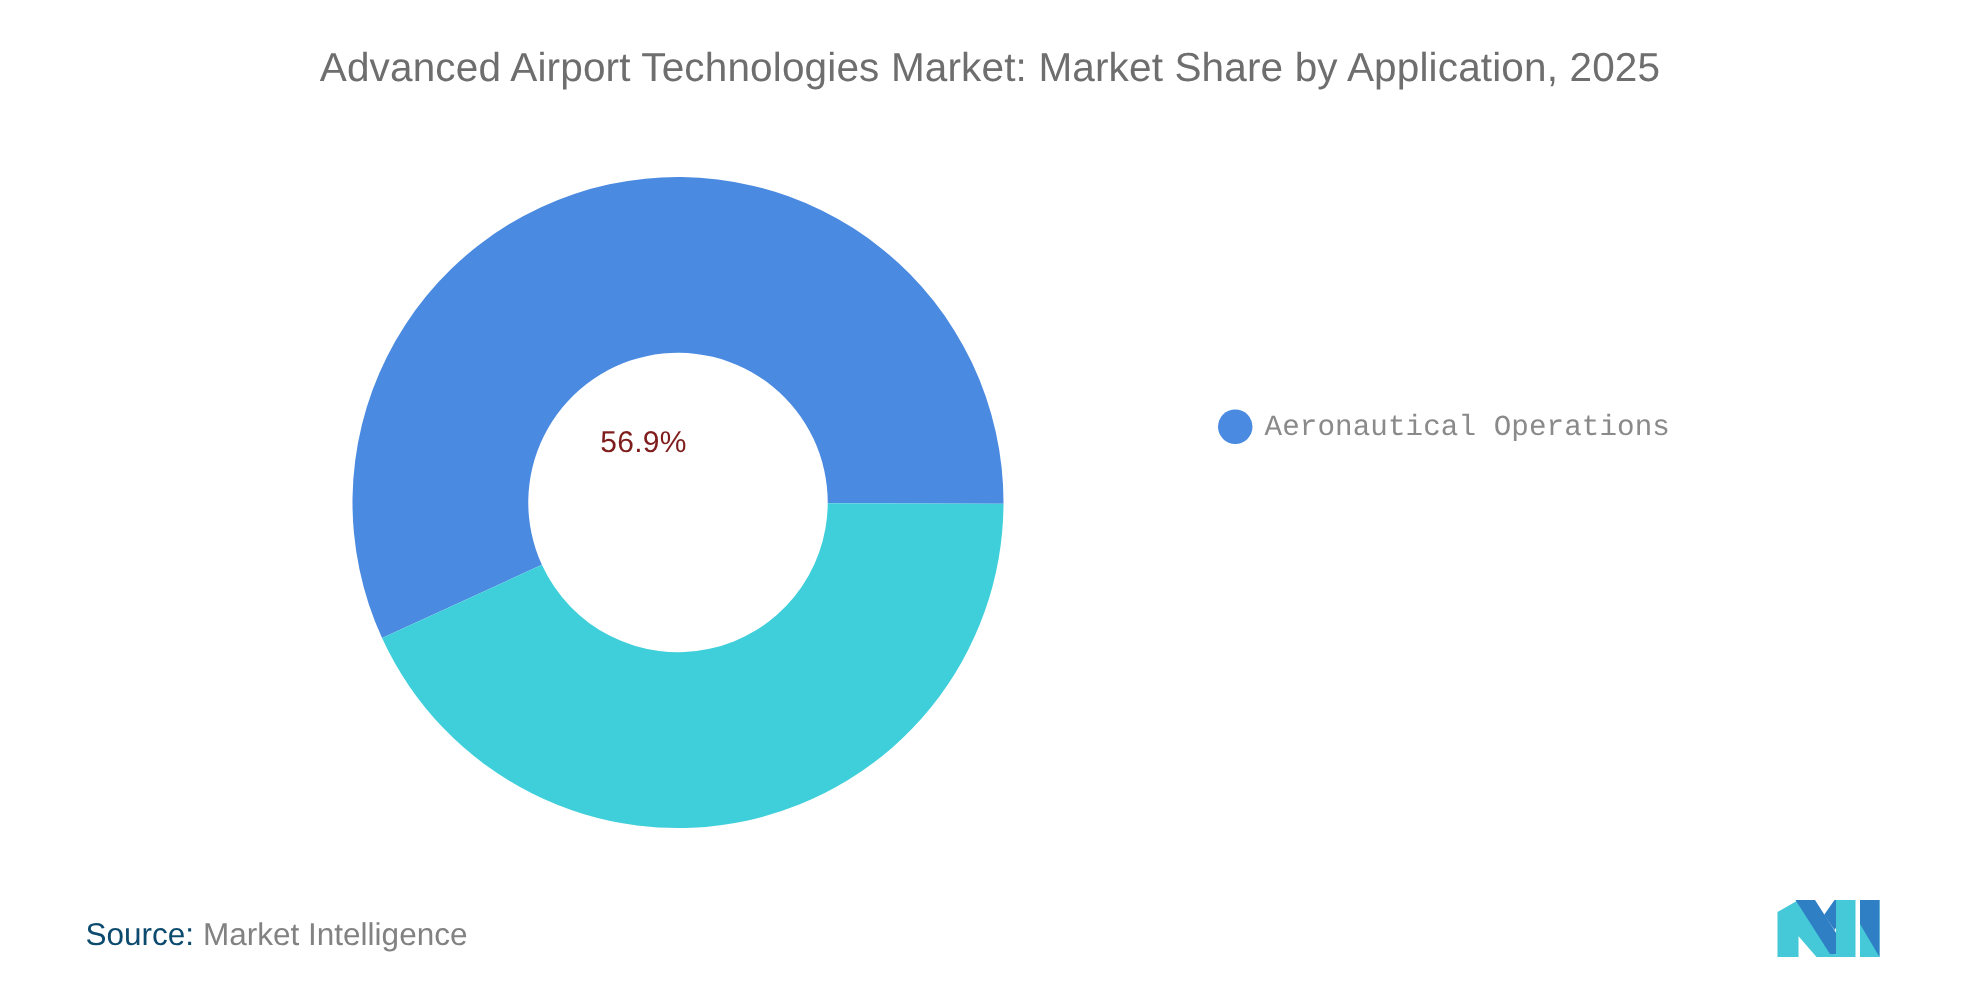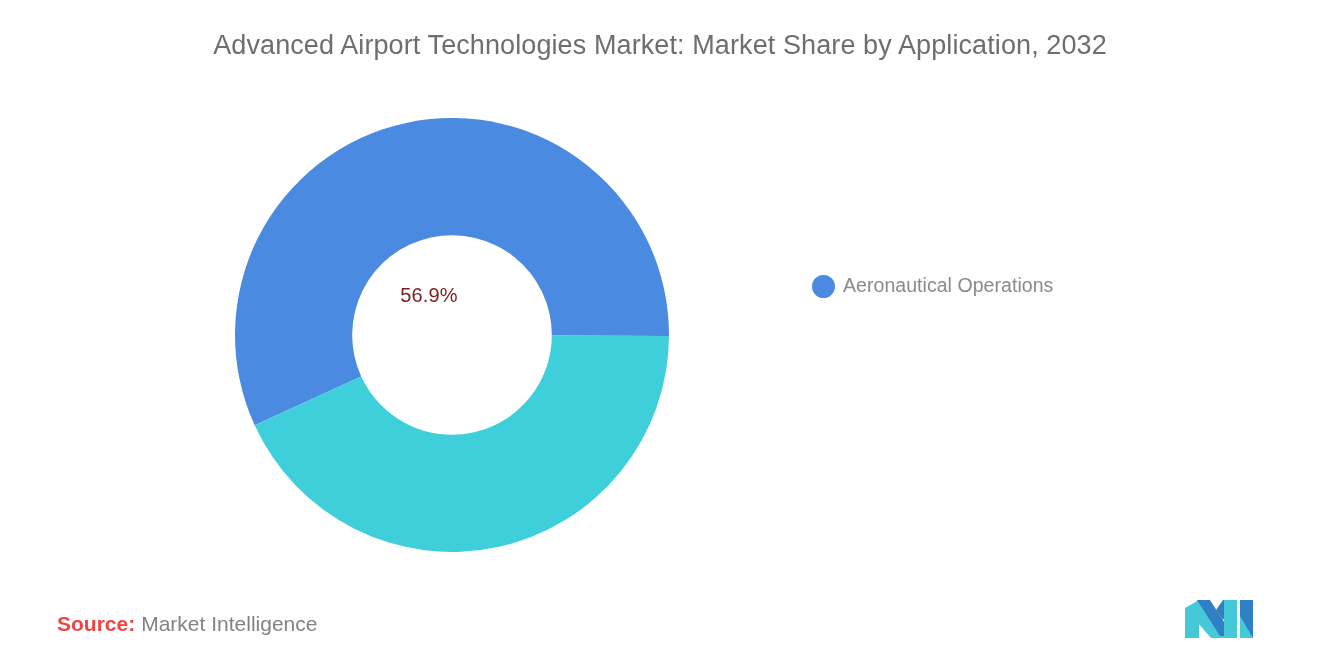--- a/index.html
+++ b/index.html
@@ -66,22 +66,23 @@
 
   
   #legend {
     position: absolute;
     left: 812px;
     top: 271px;
     width: 470px;
   }
   .legend-item {
     display: flex;
-    align-items: center;
+    align-items: flex-start;
     margin-bottom: 8px;
+    font-family: Liberation Mono, monospace;
   }
   .legend-swatch {
     flex: 0 0 auto;
     width: 23px;
     height: 23px;
     border-radius: 50%;
     margin-top: 2px;
     margin-right: 8px;
   }
   .legend-label {
@@ -96,22 +97,22 @@
   
   #source-line {
     position: absolute;
     left: 57px;
     top: 612px;
     font-size: 21px;
     color: #6a6a6a;
     white-space: nowrap;
   }
   #source-label {
-    font-weight: 700;
-    color: #ef4444;
+    font-weight: 400;
+    color: #0c4a6e;
     text-align: right;
   }
   #source-value {
     font-weight: 400;
     color: #828282;
     margin-left: 6px;
   }
 
   #brand-logo {
     position: absolute;
@@ -122,21 +123,21 @@
   }
   #brand-logo svg {
     display: block;
     width: 72px;
     height: 42px;
   }
 </style>
 </head>
 <body>
 
-<div id="chart-title">Advanced Airport Technologies Market: Market Share by Application, 2032</div>
+<div id="chart-title">Advanced Airport Technologies Market: Market Share by Application, 2025</div>
 
 <div id="donut-chart">
   <svg id="donut-svg" viewBox="0 0 434 434">
 
     <path id="slice-primary" d="M 19.70 307.33 A 217 217 0 1 1 434.00 217.91 L 316.82 217.42 A 99.82000000000001 99.82000000000001 0 1 0 126.24 258.55 Z" fill="#4a8ae0"></path>
 
     <path id="slice-secondary" d="M 434.00 217.91 A 217 217 0 0 1 19.70 307.33 L 126.24 258.55 A 99.82000000000001 99.82000000000001 0 0 0 316.82 217.42 Z" fill="#3fcfda"></path>
   </svg>
 
   <div id="donut-label">

